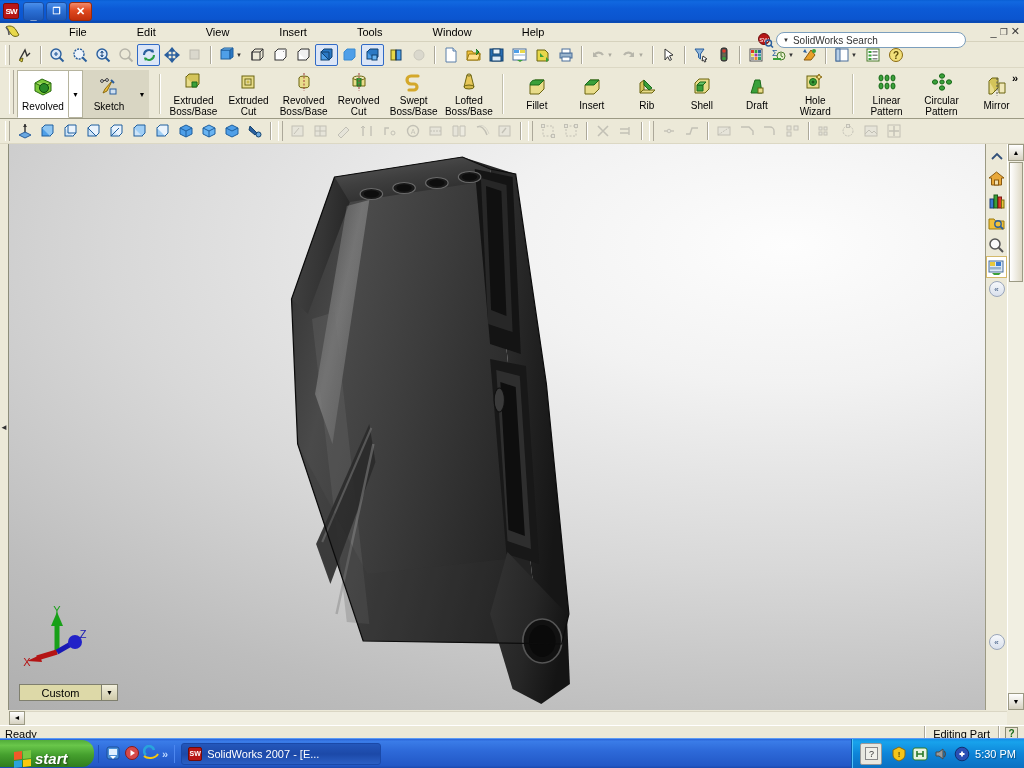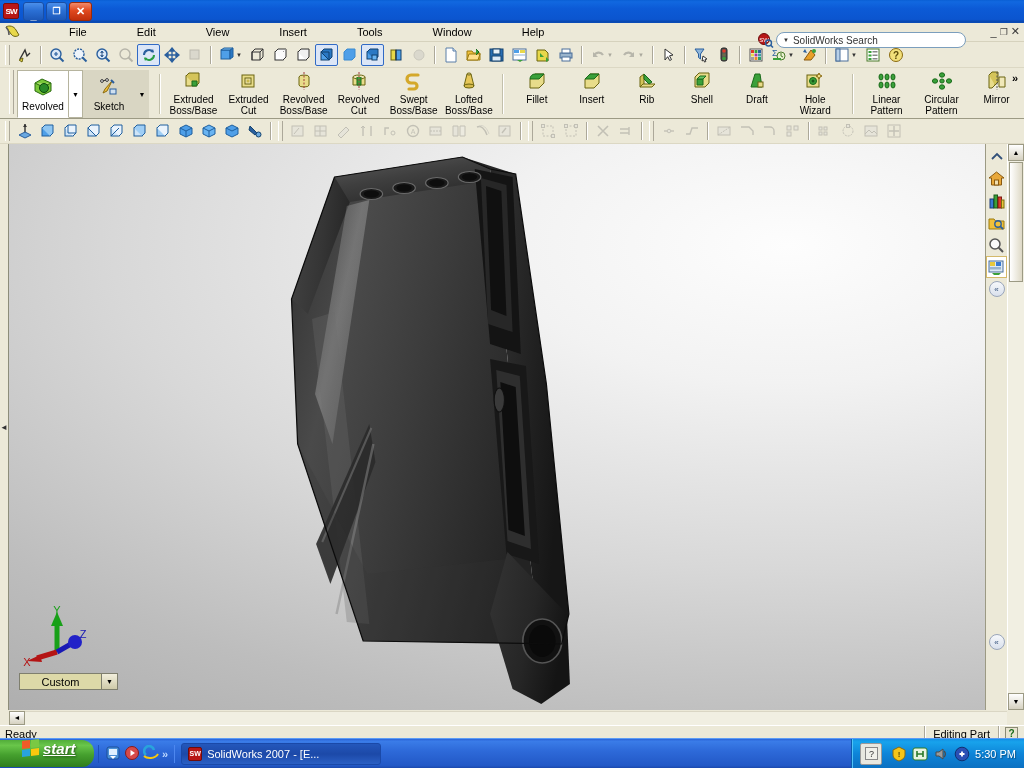--- a/index.html
+++ b/index.html
@@ -87,21 +87,21 @@
   .cmd-tab.sel{ background:#fff; border:1px solid #b6b49e; border-bottom-color:#fff;}
   .cmd-tab.unsel{ background:#d9d6c3; }
   .cmd-arrow{
     width:14px;display:flex;align-items:center;justify-content:center;font-size:7px;
     border:1px solid transparent;
   }
   .cmd-arrow.sel{ background:#fff;border:1px solid #b6b49e; border-left:none;}
   .cmd-arrow.unsel{ background:#d9d6c3;}
   .cmd-btn{
     min-width:55px; padding:1px 4px;
-    display:flex;flex-direction:column;align-items:center;justify-content:flex-start;
+    display:flex;flex-direction:column;align-items:center;justify-content:center;
     font-size:10px; line-height:11px; text-align:center; gap:1px; color:#000;
   }
   .cmd-btn .lbl{ white-space:pre-line; }
   .vsep{ width:1px; background:#c3c0ab; box-shadow:1px 0 0 #fff; margin:4px 6px; }
   .cmd-more{ position:absolute; right:6px; top:4px; font-size:11px; font-weight:bold;}
 
   
   .workspace{ position:relative; height:566px; background:#ece9d8; display:flex; }
   .leftsplit{
     width:9px; background:#ece9d8; display:flex;align-items:center;justify-content:center;
@@ -138,21 +138,21 @@
     border:1px solid transparent;}
   .tp-btn.sel{ background:#fff;border:1px solid #d4b96a;}
   .tp-collapse{ width:16px;height:16px;border-radius:8px;border:1px solid #9aa6bb;
     background:linear-gradient(to bottom,#f6f8fb,#d9e0ec);
     display:flex;align-items:center;justify-content:center;font-size:8px;color:#33517a;margin-top:3px;}
   .tp-spacer{ flex:1; }
   .tp-bottom{ margin-bottom:60px; }
 
   
   .configsel{
-    position:absolute; left:10px; bottom:20px; width:99px; height:17px;
+    position:absolute; left:10px; bottom:9px; width:99px; height:17px;
     border:1px solid #7f7f6e; background:#ddd9a8; display:flex; align-items:center;
   }
   .configsel .txt{ flex:1; text-align:center; font-size:11px; color:#000;}
   .configsel .arw{
     width:16px;height:15px;border-left:1px solid #7f7f6e;
     background:linear-gradient(to bottom,#f2efdc,#cfcaa9);
     display:flex;align-items:center;justify-content:center;font-size:7px;}
 
   
   .triad{ position:absolute; }
@@ -169,24 +169,23 @@
   
   .taskbar{
     position:absolute; left:0; bottom:0; width:1024px; height:30px;
     background:linear-gradient(to bottom,#2b64d8 0%,#3a7ce8 8%,#2e6ad9 40%,#2258c6 92%,#1b49ac 100%);
     display:flex; align-items:center; border-top:1px solid #5b9bf5;
   }
   .startbtn{
     width:94px;height:27px;margin-left:0;
     background:linear-gradient(to bottom,#52ad3a 0%,#69c64a 20%,#45a02e 55%,#2f7d1d 100%);
     border-radius:0 12px 12px 0;
-    display:flex;align-items:flex-start;gap:4px;padding-left:22px;
+    display:flex;align-items:flex-end;gap:4px;padding-left:14px;
     color:#fff;font-style:italic;font-weight:bold;font-size:15px;
     text-shadow:1px 1px 2px rgba(0,0,0,.5);
-    text-decoration:underline;
   }
   .flag{ width:17px;height:16px; display:grid; grid-template-columns:1fr 1fr; grid-template-rows:1fr 1fr;
     gap:1px; transform:skewY(-6deg);}
   .flag i{ display:block; }
   .quick{ display:flex; align-items:center; gap:3px; padding:0 6px;
     border-left:1px solid #1c4fba; border-right:1px solid #4d87ef; margin-left:4px;}
   .tasks{ display:flex; align-items:center; gap:3px; margin-left:6px;}
   .taskitem{
     height:22px; width:200px; display:flex;align-items:center;gap:5px;padding:0 6px;
     border-radius:3px; color:#fff; font-size:11px;

